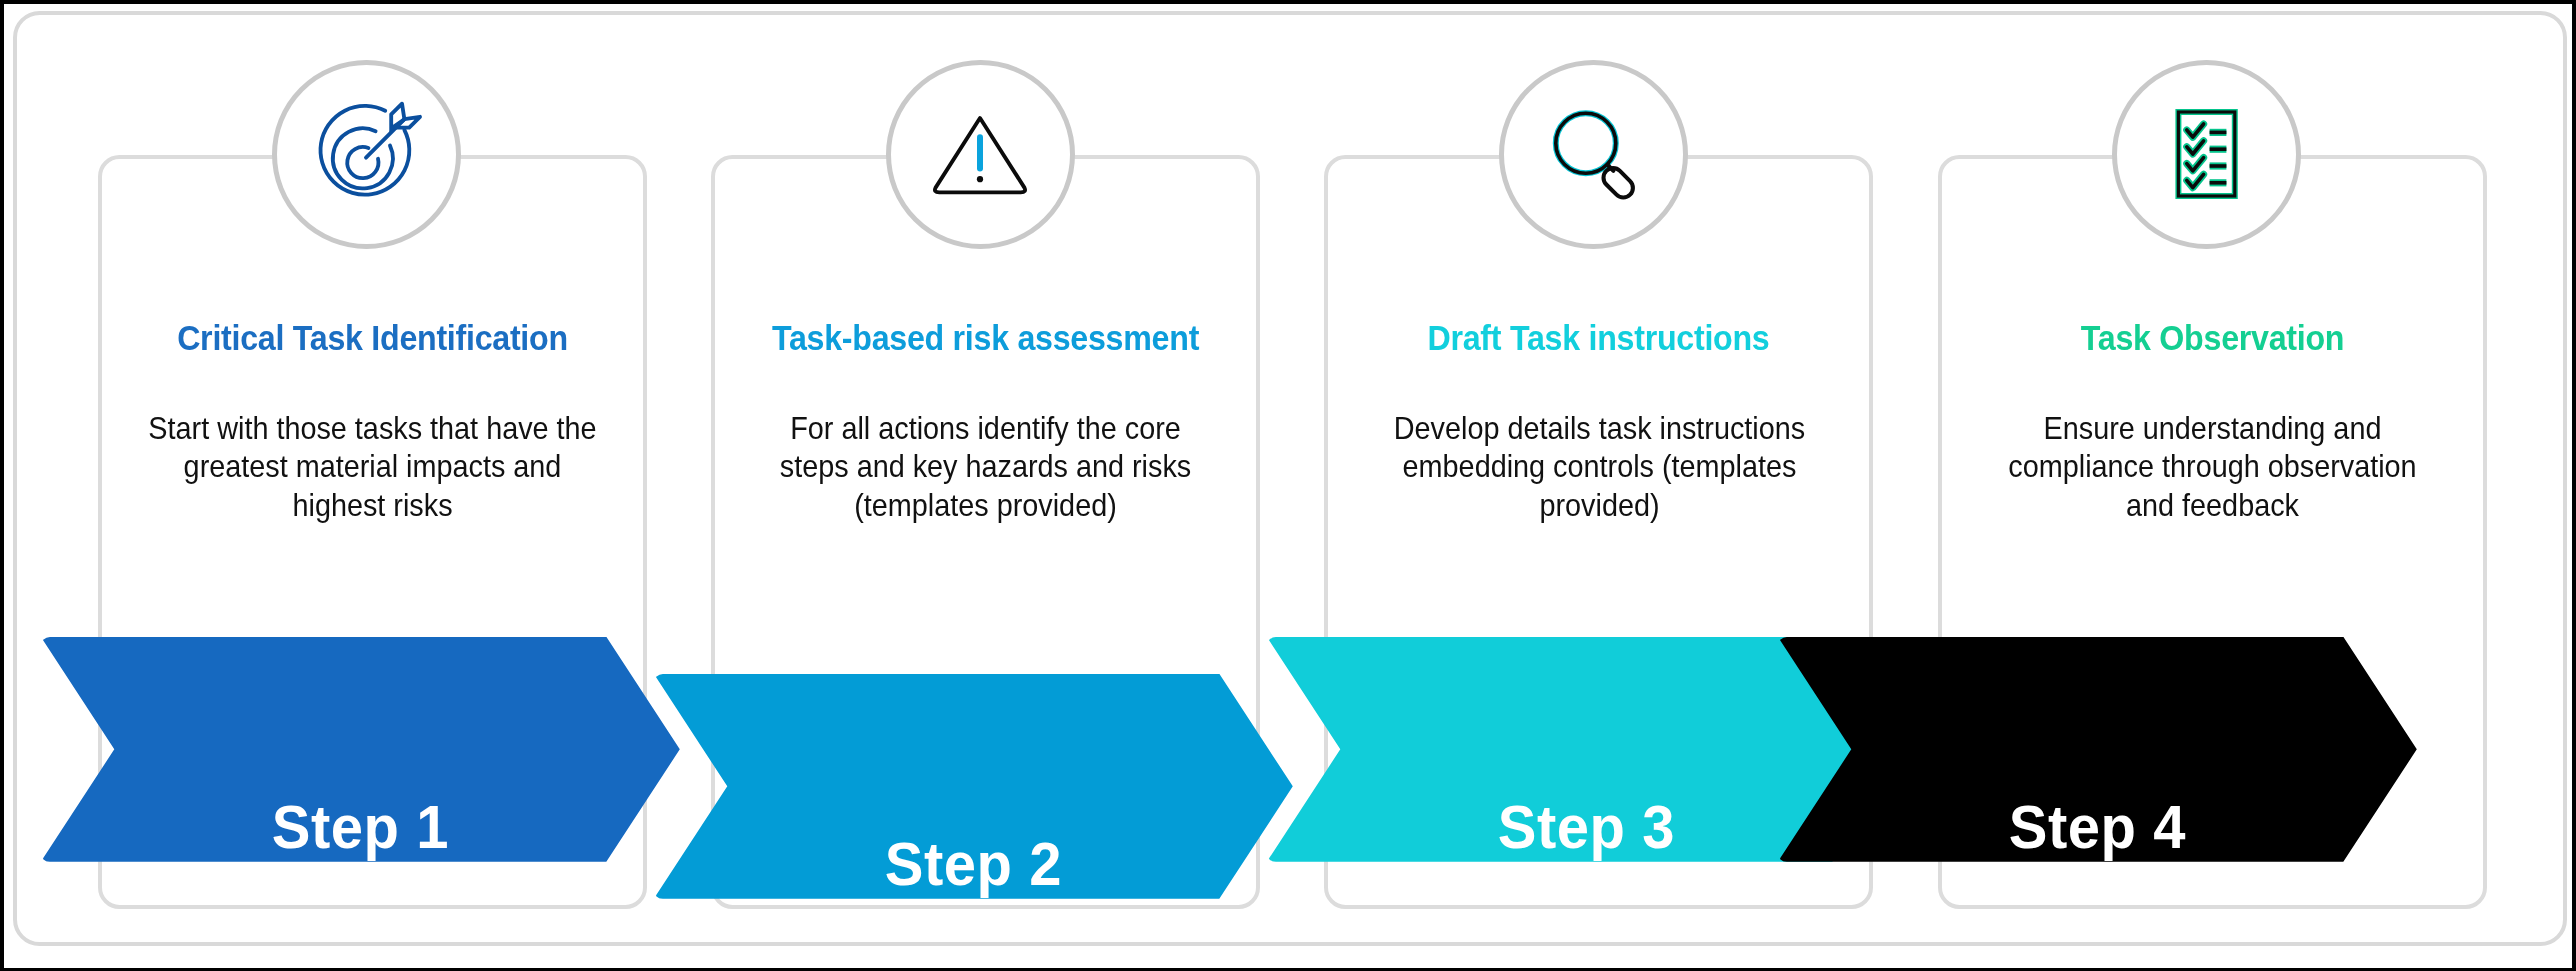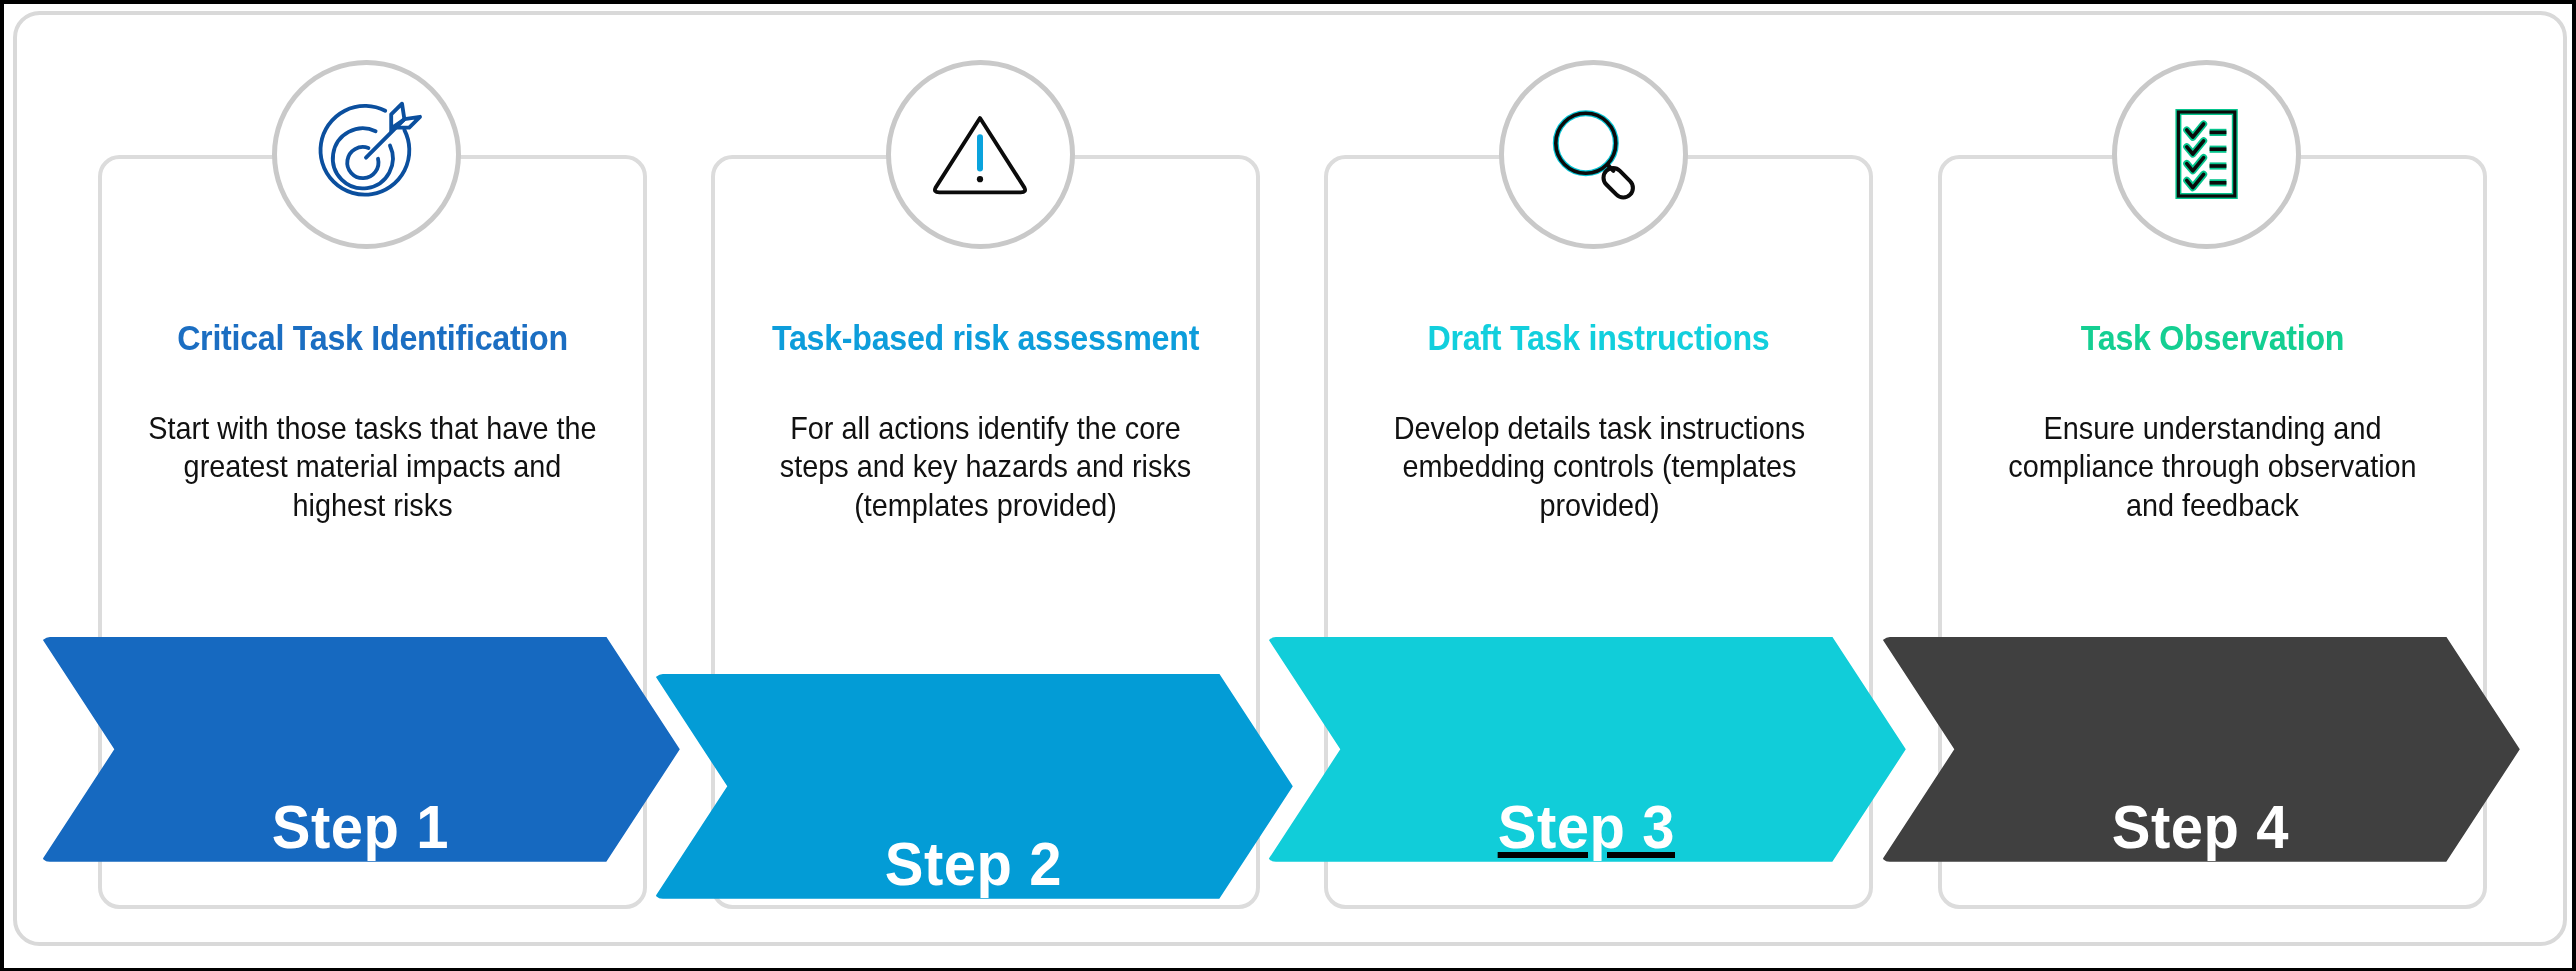--- a/index.html
+++ b/index.html
@@ -132,22 +132,22 @@
     z-index: 8;
     display: flex;
     align-items: flex-end;
     justify-content: center;
     border-radius: 8.9px;
     -webkit-clip-path: polygon(0 0, 88.5% 0, 100% 50%, 88.5% 100%, 0 100%, 11.5% 50%);
     clip-path: polygon(0 0, 88.5% 0, 100% 50%, 88.5% 100%, 0 100%, 11.5% 50%);
   }
   .chev.s0 { left: 37px;   width: 639px; background: #1669c0; }
   .chev.s1 { left: 650px; width: 639px; background: #039cd6; margin-top: 37px; }
-  .chev.s2 { left: 1263px; width: 639px; background: #11cdd9; text-decoration: underline; }
-  .chev.s3 { left: 1877px; width: 639px; background: #404040; }
+  .chev.s2 { left: 1263px; width: 639px; background: #11cdd9; }
+  .chev.s3 { left: 1774px; width: 639px; background: #000000; }
 
   .chev-label {
     color: #ffffff;
     font-size: 61px;
     font-weight: bold;
     font-family: "Liberation Sans Narrow", "Liberation Sans", sans-serif;
     letter-spacing: 0.6px;
     transform: scaleX(0.95);
     white-space: nowrap;
     text-shadow: 0 0 0.6px rgba(0,0,0,0.05);

